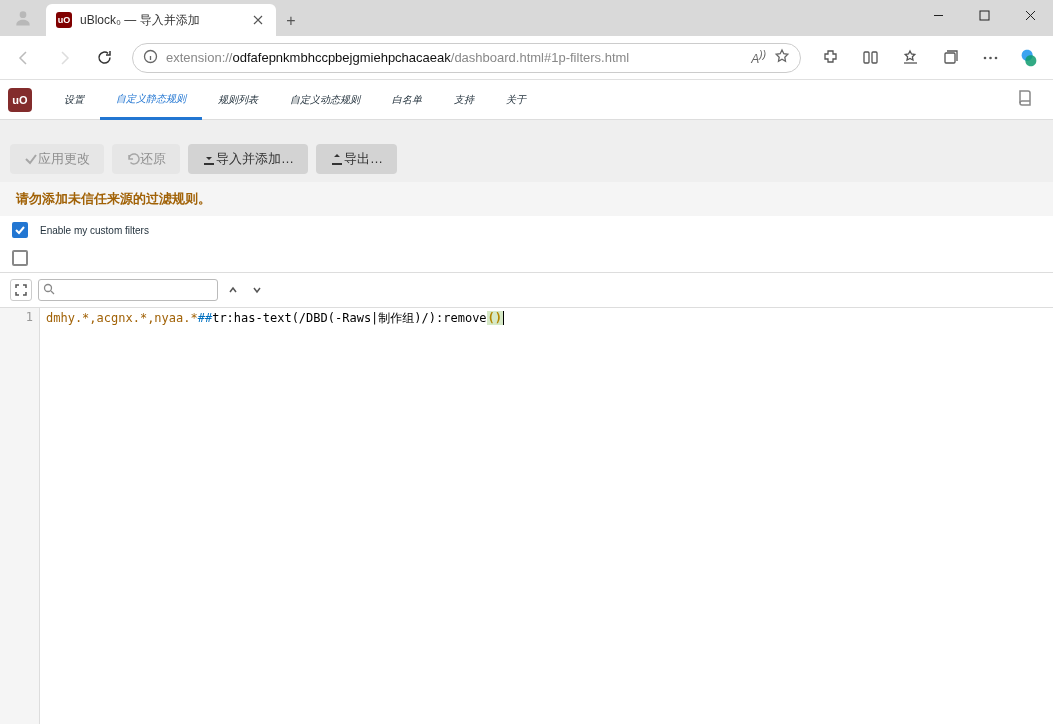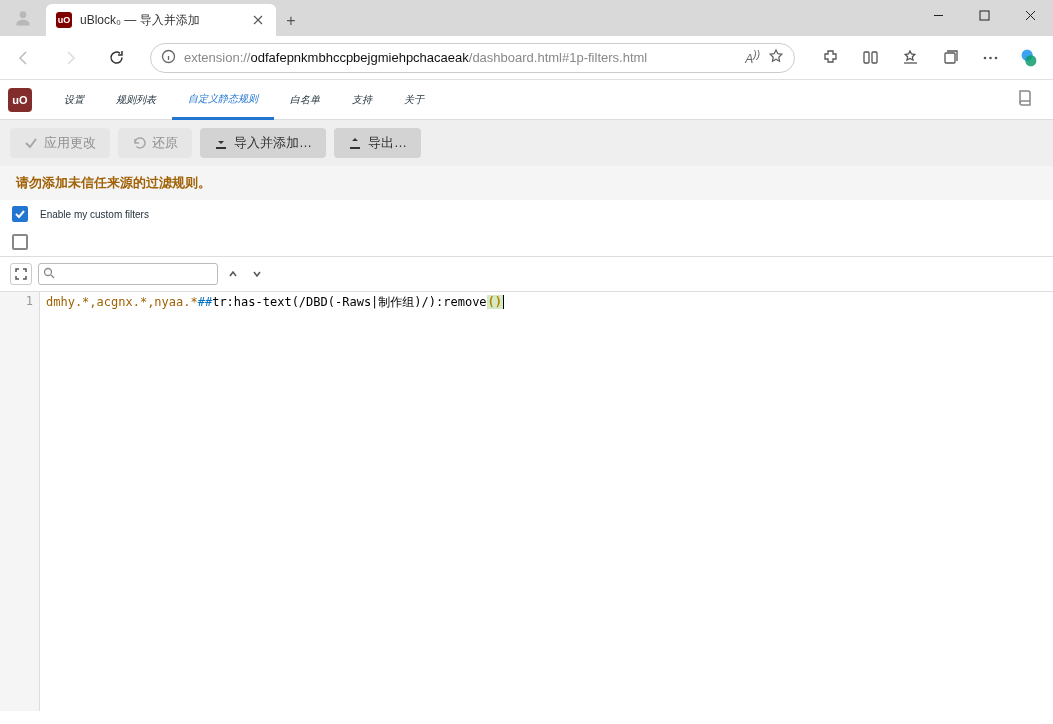--- a/index.html
+++ b/index.html
@@ -11,42 +11,42 @@
 .tab { background: #fff; height: 32px; margin-top: 4px; border-radius: 6px 6px 0 0; display: flex; align-items: center; padding: 0 10px; gap: 8px; min-width: 230px; }
 .tab-favicon { width: 16px; height: 16px; background: #800000; border-radius: 3px; display: flex; align-items: center; justify-content: center; color: #fff; font-size: 9px; font-weight: bold; }
 .tab-title { flex: 1; font-size: 12px; color: #333; }
 .tab-close { width: 16px; height: 16px; display: flex; align-items: center; justify-content: center; color: #555; }
 .newtab { width: 30px; height: 30px; display: flex; align-items: center; justify-content: center; color: #555; font-size: 16px; }
 .titlebar-spacer { flex: 1; }
 .wincontrols { display: flex; height: 36px; align-items: flex-start; }
 .winbtn { width: 46px; height: 30px; display: flex; align-items: center; justify-content: center; color: #222; }
 
 
-.addrbar { height: 44px; background: #fff; border-bottom: 1px solid #e0e0e0; display: flex; align-items: center; padding: 0 6px; gap: 10px; }
+.addrbar { height: 44px; background: #fff; border-bottom: 1px solid #e0e0e0; display: flex; align-items: center; padding: 0 6px; gap: 4px; }
 .navbtn { width: 36px; height: 32px; display: flex; align-items: center; justify-content: center; color: #888; border-radius: 4px; }
 .navbtn.active { color: #333; }
 .urlbox { flex: 1; height: 30px; border: 1px solid #ccc; border-radius: 15px; display: flex; align-items: center; padding: 0 10px; gap: 8px; margin: 0 6px; }
 .url-icon { color: #666; }
 .urltext { flex: 1; font-size: 13px; color: #888; }
 .urltext .bold { color: #111; font-weight: 500; }
 .addr-right { display: flex; align-items: center; gap: 2px; }
 .toolicon { width: 38px; height: 32px; display: flex; align-items: center; justify-content: center; color: #555; }
 .copilot { width: 36px; height: 32px; display: flex; align-items: center; justify-content: center; }
 
 
 .dashnav { height: 40px; background: #fff; display: flex; align-items: center; padding: 0 8px; border-bottom: 1px solid #ddd; }
 .dashlogo { width: 24px; height: 24px; background: #832c2c; border-radius: 4px; display: flex; align-items: center; justify-content: center; color: #fff; font-size: 11px; font-weight: bold; margin-right: 16px; }
 .dashtab { padding: 0 16px; height: 40px; display: flex; align-items: center; color: #24333e; font-size: 10px; cursor: pointer; font-style: italic; }
 .dashtab.active { color: #2276d2; border-bottom: 3px solid #2276d2; margin-bottom: -1px; }
 .dashnav-spacer { flex: 1; }
 .docicon { color: #888; padding: 0 10px; }
 
 
 .toolbar { background: #efefef; padding: 8px 10px; display: flex; gap: 8px; }
-.tbtn { height: 30px; padding: 0 14px; background: #e3e3e3; border: none; border-radius: 4px; display: flex; align-items: center; gap: 6px; color: #666; font-size: 13px; cursor: pointer; }
+.tbtn { height: 30px; padding: 0 14px; background: #e3e3e3; border: none; border-radius: 4px; display: flex; align-items: center; color: #666; font-size: 13px; cursor: pointer; margin-top: 16px; }
 .tbtn.dark { background: #d3d3d3; color: #333; }
 .tbtn.disabled { opacity: 0.7; }
 
 
 .warnrow { padding: 8px 16px; font-size: 13px; font-weight: 600; color: #a16207; background: #f5f5f5; }
 
 
 .checkrow { display: flex; align-items: center; gap: 12px; padding: 6px 12px; font-size: 10px; color: #24333e; background: #fff; }
 .cbox { width: 16px; height: 16px; border: 2px solid #2276d2; border-radius: 2px; display: flex; align-items: center; justify-content: center; }
 .cbox.checked { background: #2276d2; color: #fff; }
@@ -174,22 +174,23 @@
           <path fill="#3ba3f0" d="M10 3c4 0 6 3 6 6 0 4-3 6-6 6-4 0-6-3-6-6 0-4 3-6 6-6z"></path>
           <path fill="#0e9b6e" d="M14 9c4 0 6 3 6 6 0 4-3 6-6 6-4 0-6-3-6-6 0-4 3-6 6-6z" opacity=".85"></path>
         </svg>
       </div>
   </div>
 </div>
 
 <div class="dashnav">
   <div class="dashlogo">uO</div>
   <div class="dashtab">设置</div>
+  <div class="dashtab active">自定义静态规则</div>
   <div class="dashtab">规则列表</div>
-  <div class="dashtab active">自定义静态规则</div>
+  <div class="dashtab">自定义动态规则</div>
   <div class="dashtab">白名单</div>
   <div class="dashtab">支持</div>
   <div class="dashtab">关于</div>
   <div class="dashnav-spacer"></div>
   <div class="docicon"><svg width="20" height="20" fill="none" stroke="#888" stroke-width="1.5">
         <path d="M5 3h8a2 2 0 0 1 2 2v12H7a2 2 0 0 1-2-2V3z"></path>
         <path d="M5 15a2 2 0 0 1 2-2h8"></path>
       </svg></div>
 </div>
 

